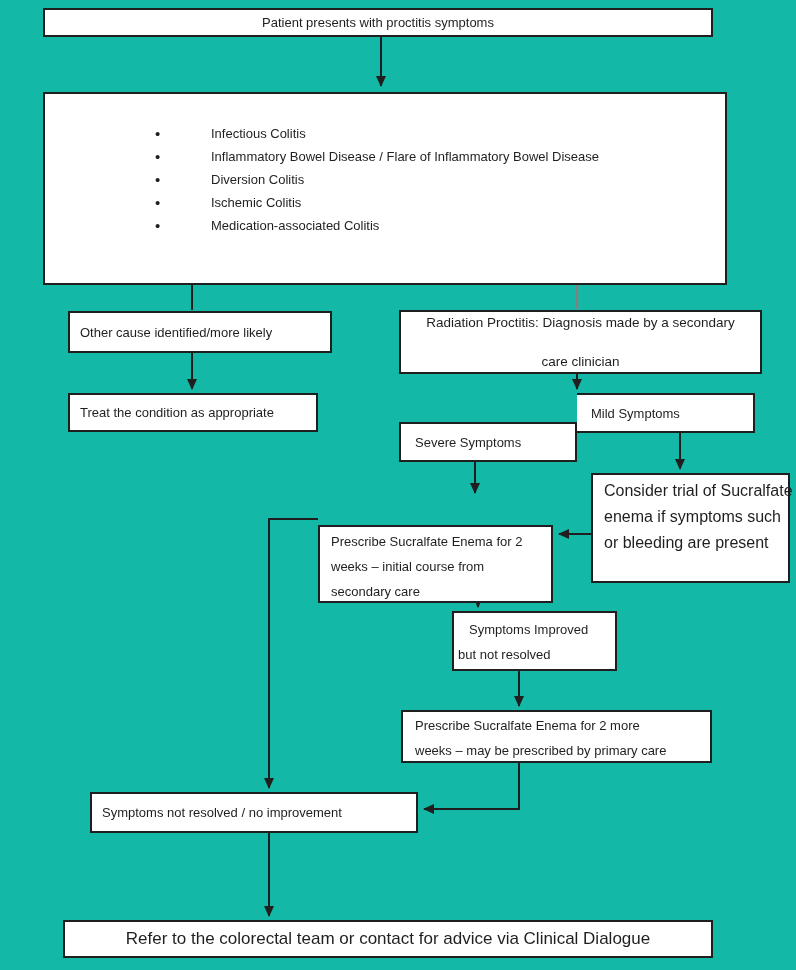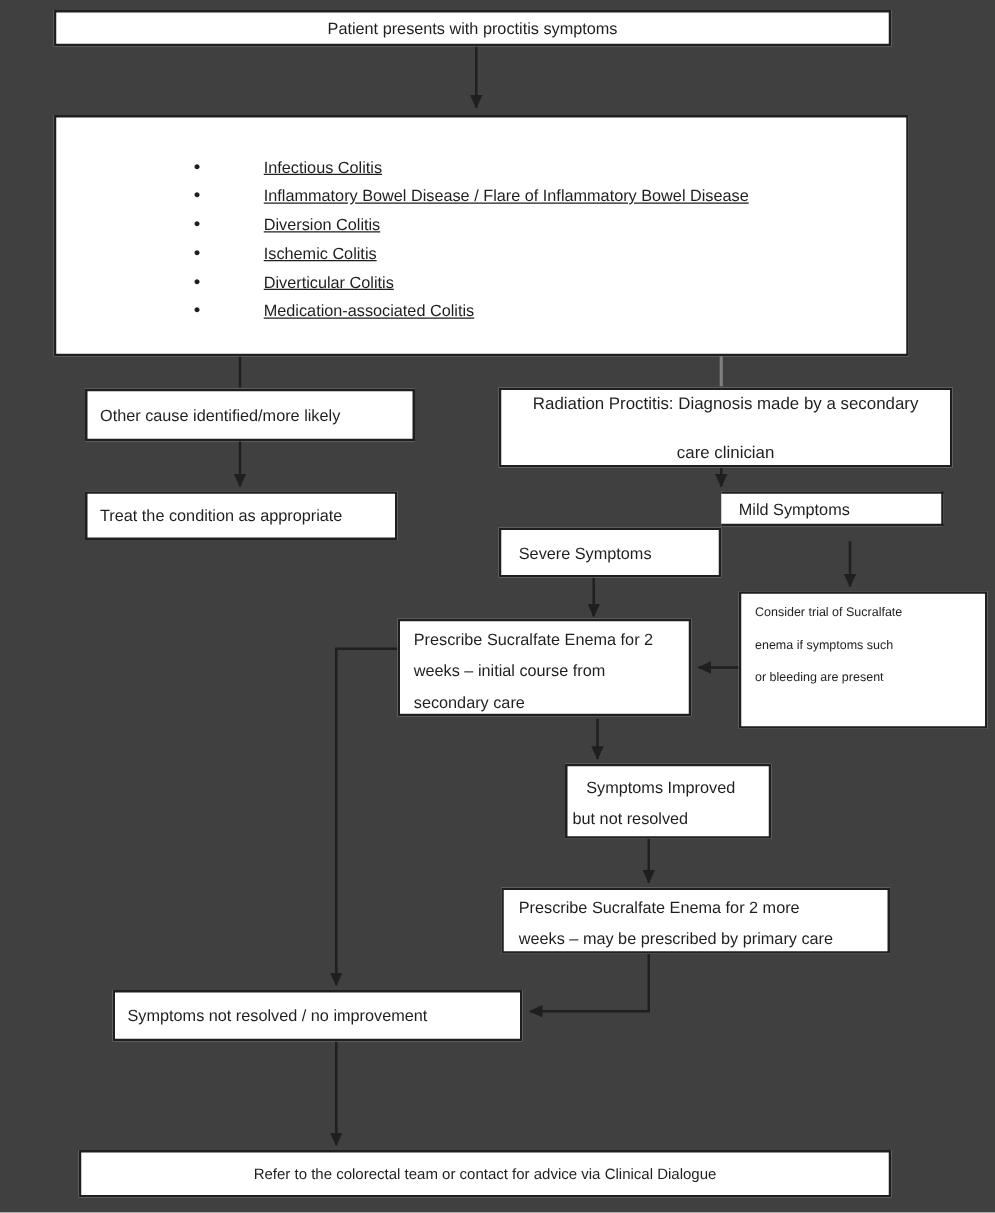--- a/index.html
+++ b/index.html
@@ -1,47 +1,47 @@
 <!DOCTYPE html>
 <html><head>
 <meta charset="utf-8">
 <style>
   html,body{margin:0;padding:0;background:#ffffff;}
   .canvas{
-    position:relative;width:796px;height:970px;background:#404040;
+    position:relative;width:796px;height:970px;background:#14b8a6;
     font-family:"Liberation Sans","DejaVu Sans",sans-serif;
     color:#1f1f1f;font-size:13px;overflow:hidden;
   }
   .wires{position:absolute;left:0;top:0;z-index:0;}
   .wire{stroke:#1f1f1f;stroke-width:2;fill:none;}
   .wire.gray{stroke:#808080;stroke-width:2.5;}
   .node{
     position:absolute;box-sizing:border-box;z-index:1;
     border:2px solid #1f1f1f;background:#ffffff;
   }
   .ln{white-space:nowrap;}
   
   .n-start{left:43px;top:8px;width:670px;height:29px;display:flex;align-items:center;justify-content:center;}
   .n-ruleout{left:43px;top:92px;width:684px;height:193px;padding:8px 10px;}
   .n-ruleout .title{line-height:20px;}
-  .n-ruleout ul{margin:20px 0 0 0;padding:0 0 0 100px;list-style:none;text-decoration:underline;}
+  .n-ruleout ul{margin:20px 0 0 0;padding:0 0 0 100px;list-style:none;}
   .n-ruleout li{position:relative;line-height:23px;padding-left:56px;white-space:nowrap;}
   .n-ruleout li::before{content:"\2022";position:absolute;left:0;top:0;font-size:15px;}
   .n-other{left:68px;top:311px;width:264px;height:42px;display:flex;align-items:center;padding-left:10px;}
   .n-treat{left:68px;top:393px;width:250px;height:39px;display:flex;align-items:center;padding-left:10px;}
   .n-radiation{left:399px;top:310px;width:363px;height:64px;display:flex;flex-direction:column;align-items:center;justify-content:center;line-height:23px;font-size:13.5px;gap:16px;}
   .n-severe{left:399px;top:393px;width:178px;height:40px;display:flex;align-items:center;padding-left:14px;margin-top:29px;}
-  .n-mild{left:577px;top:393px;width:178px;height:28px;display:flex;align-items:center;padding-left:14px;border-left:none;}
-  .n-presc1{left:318px;top:495px;width:235px;height:78px;padding:2px 0 0 11px;line-height:25px;}
-  .n-consider{left:591px;top:473px;width:199px;height:110px;padding:3px 0 0 11px;line-height:26px;font-size:10px;}
+  .n-mild{left:577px;top:393px;width:178px;height:40px;display:flex;align-items:center;padding-left:14px;border-left:none;}
+  .n-presc1{left:318px;top:525px;width:235px;height:78px;padding:2px 0 0 11px;line-height:25px;}
+  .n-consider{left:591px;top:473px;width:199px;height:110px;padding:3px 0 0 11px;line-height:26px;font-size:16px;}
   .n-improved{left:452px;top:611px;width:165px;height:60px;padding:4px 0 0 4px;line-height:25px;}
   .n-improved .indent{padding-left:11px;}
   .n-presc2{left:401px;top:710px;width:311px;height:53px;padding:1px 0 0 12px;line-height:25px;}
   .n-notres{left:90px;top:792px;width:328px;height:41px;display:flex;align-items:center;padding-left:10px;}
-  .n-refer{left:63px;top:920px;width:650px;height:38px;display:flex;align-items:center;justify-content:center;font-size:12px;}
+  .n-refer{left:63px;top:920px;width:650px;height:38px;display:flex;align-items:center;justify-content:center;font-size:17px;}
 </style>
 </head>
 <body>
 
 <div class="canvas">
 
   <svg class="wires" width="796" height="970" viewBox="0 0 796 970">
     <defs>
       <marker id="ah" markerWidth="5.5" markerHeight="5" refX="5" refY="2.5" orient="auto">
         <path d="M0,0 L5.5,2.5 L0,5 Z" fill="#1f1f1f"></path>
@@ -65,21 +65,20 @@
   <div class="node n-start">
     <span>Patient presents with proctitis symptoms</span>
   </div>
 
   <div class="node n-ruleout">
     <ul>
       <li>Infectious Colitis</li>
       <li>Inflammatory Bowel Disease / Flare of Inflammatory Bowel Disease</li>
       <li>Diversion Colitis</li>
       <li>Ischemic Colitis</li>
-      <li>Diverticular Colitis</li>
       <li>Medication-associated Colitis</li>
     </ul>
   </div>
 
   <div class="node n-other">
     <span>Other cause identified/more likely</span>
   </div>
 
   <div class="node n-treat">
     <span>Treat the condition as appropriate</span>

